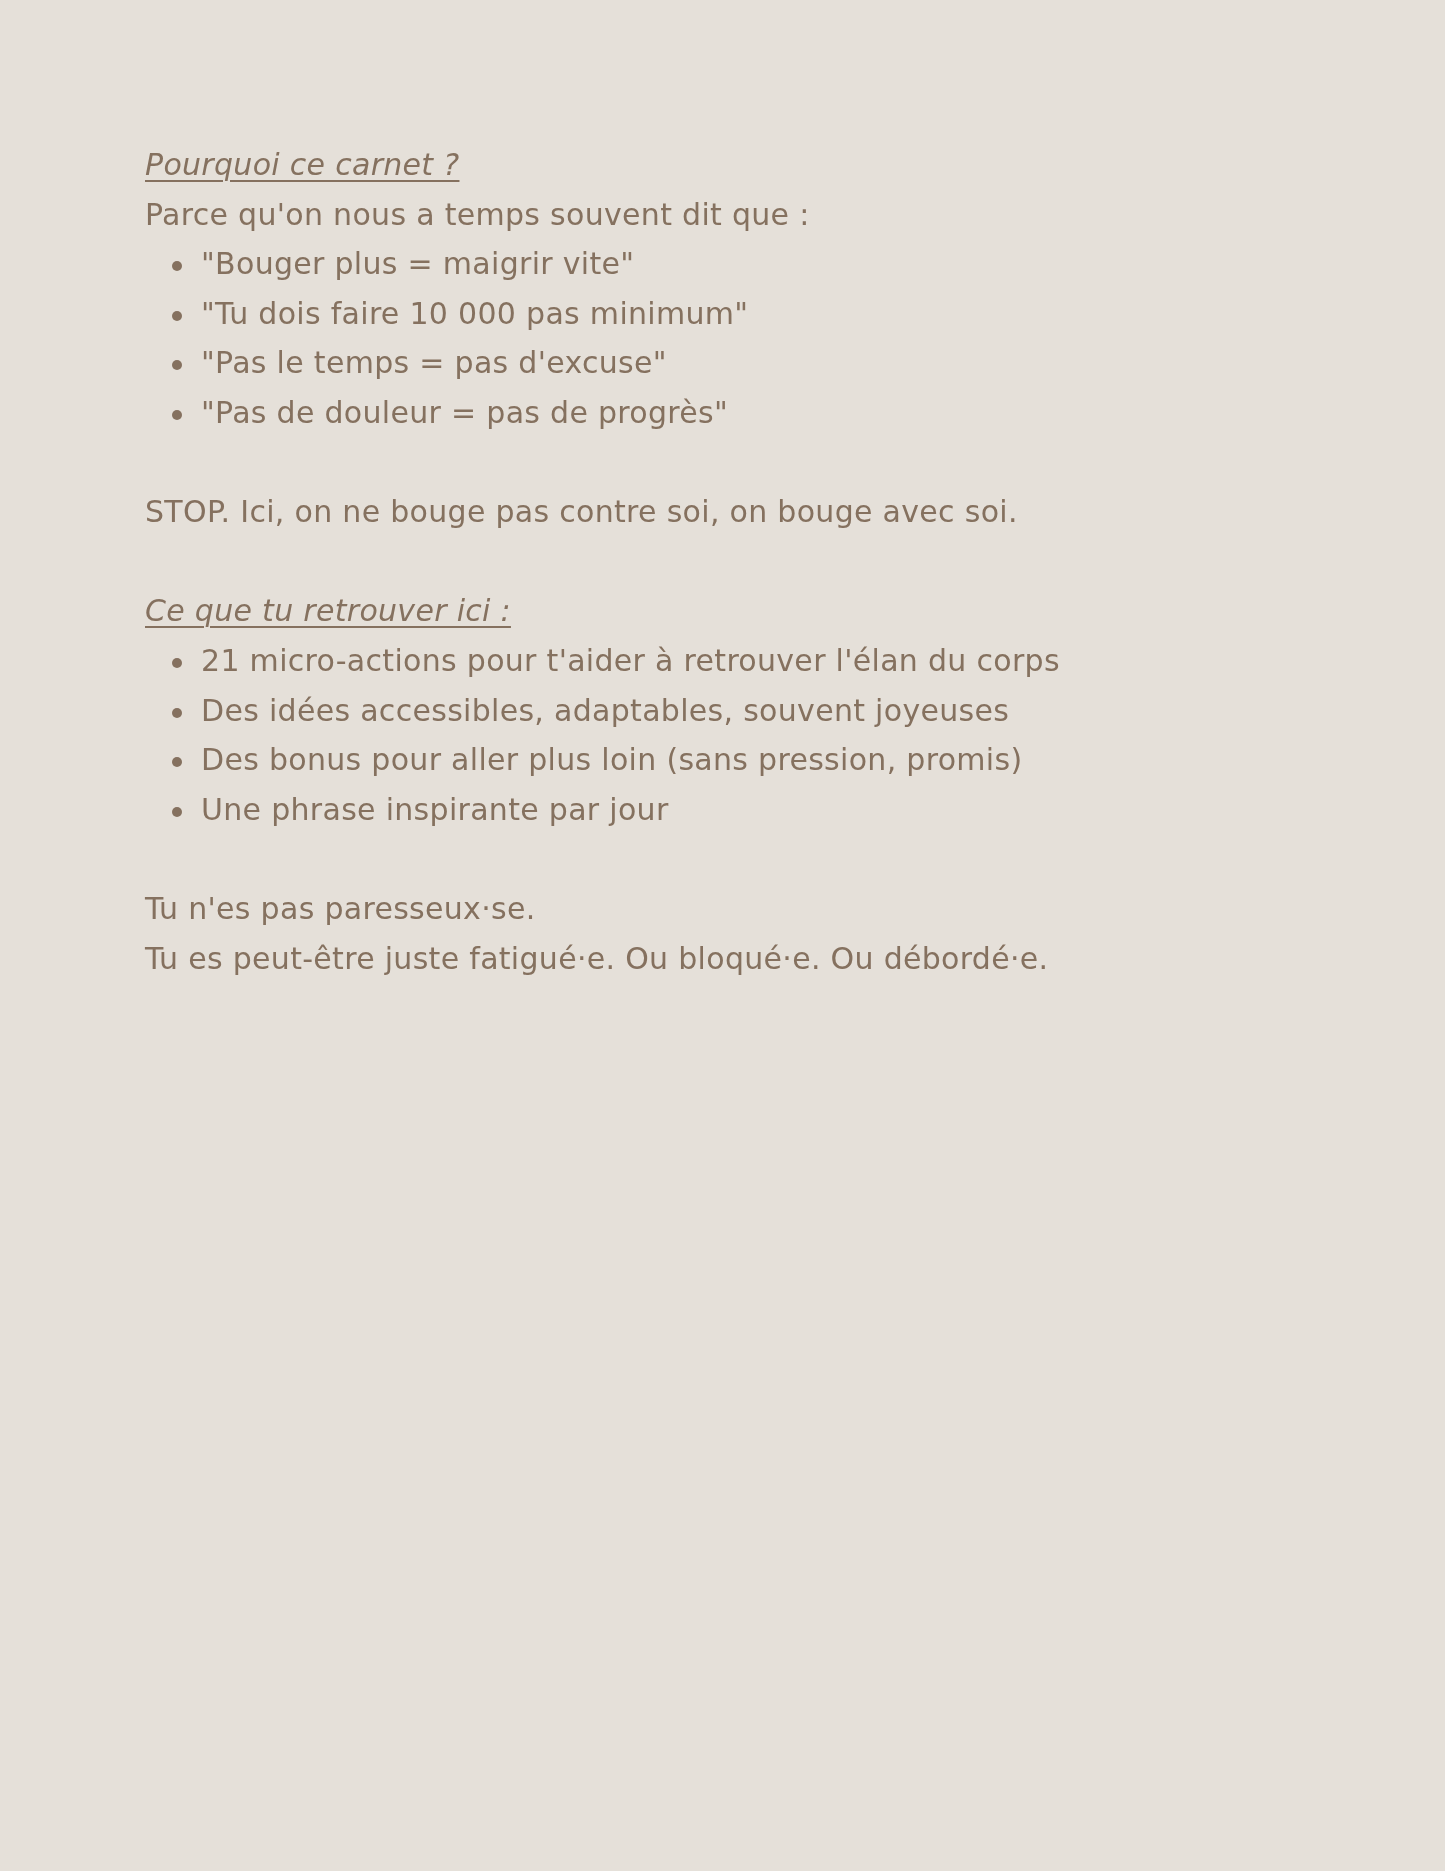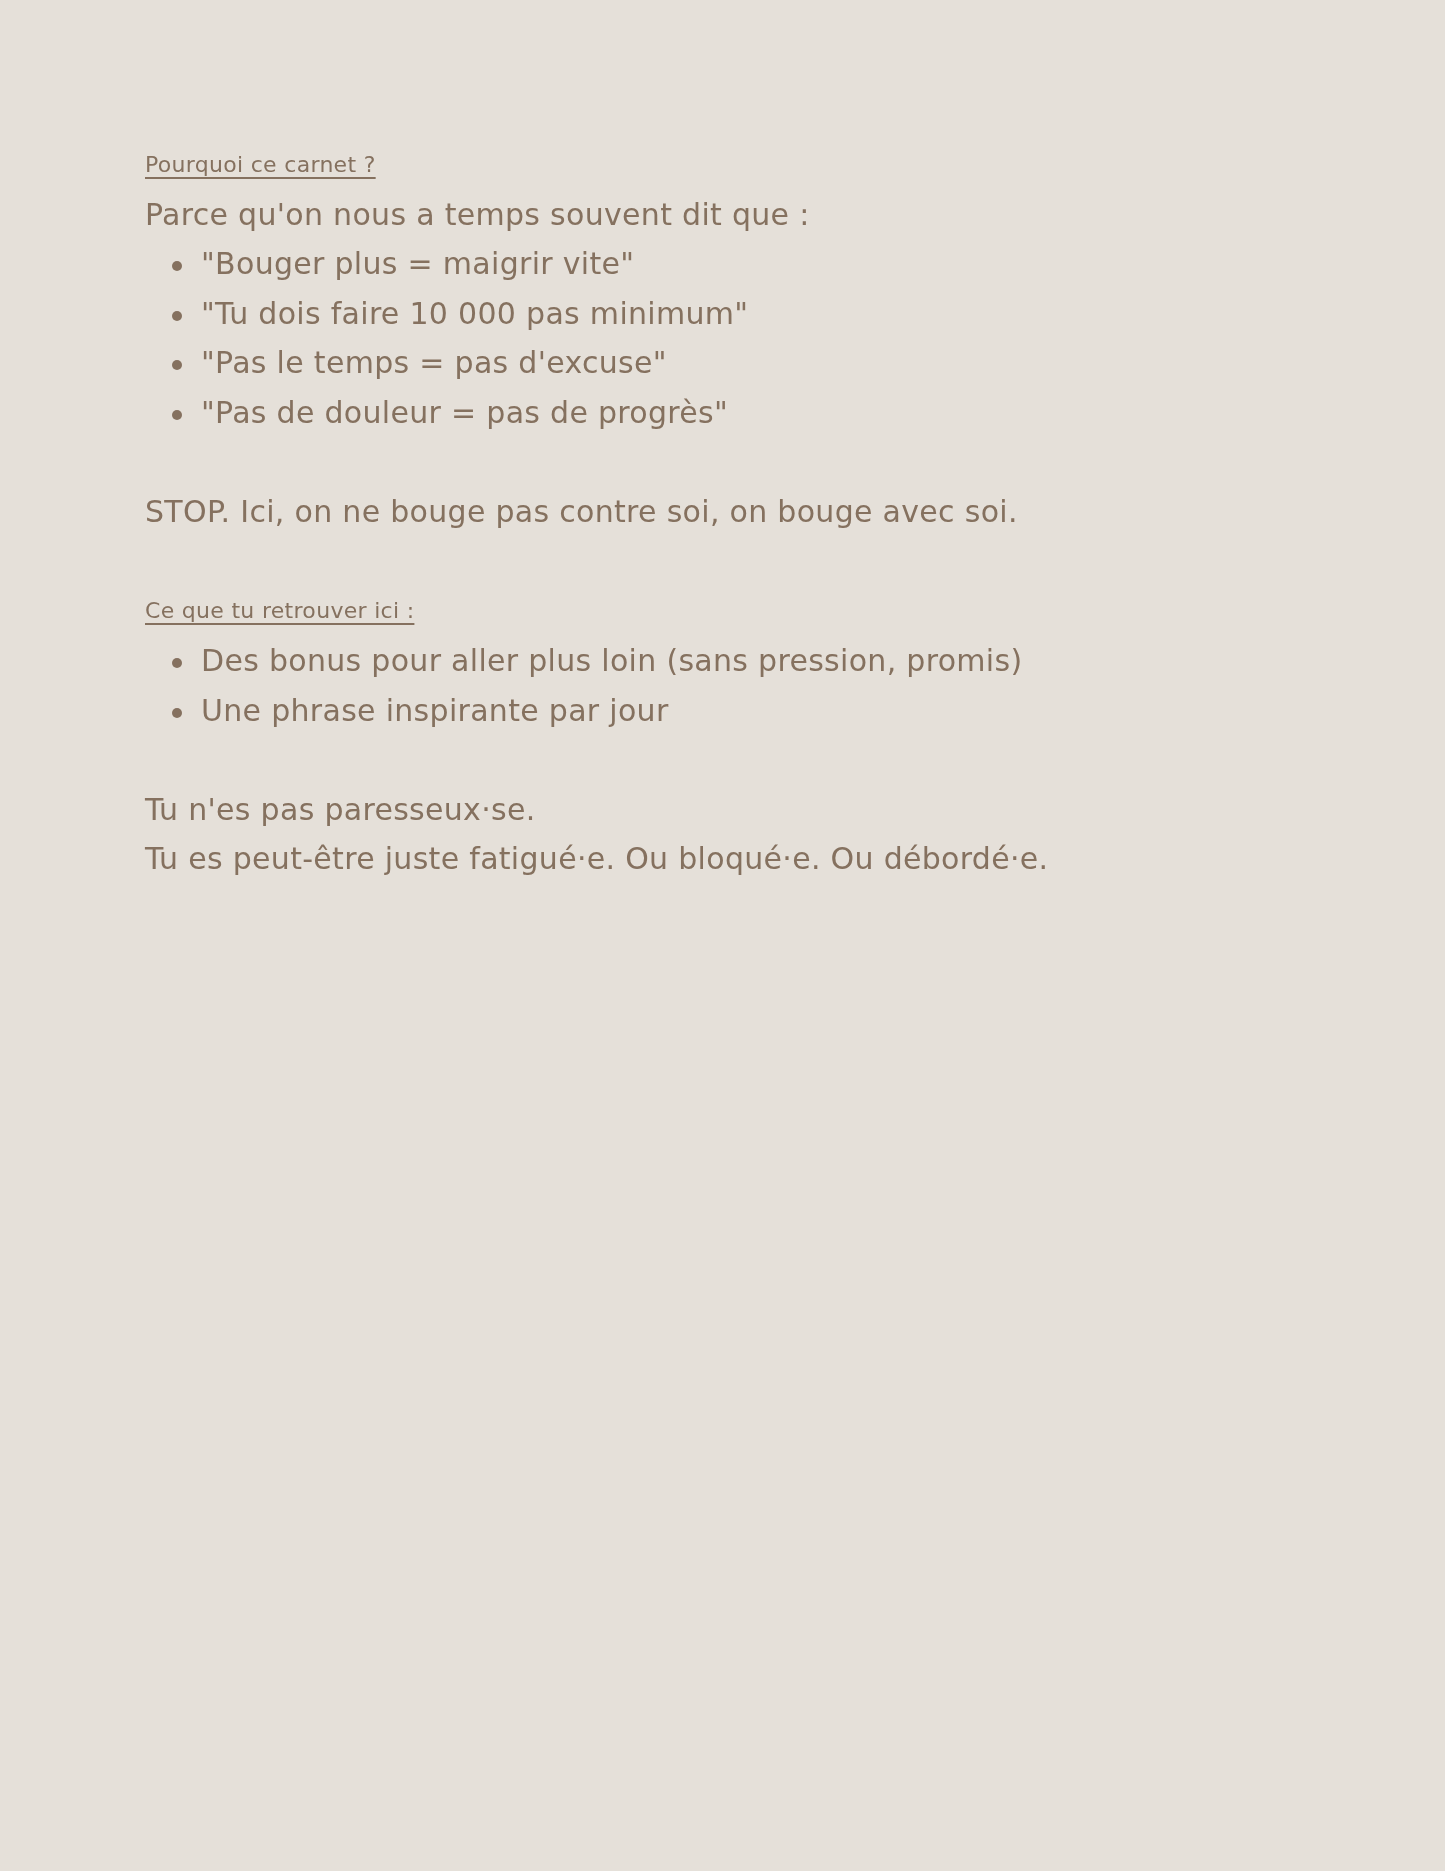--- a/index.html
+++ b/index.html
@@ -23,21 +23,22 @@
       font-size: 30px;
       line-height: 49.6px;
       letter-spacing: 0.3px;
     }
     .heading {
       text-decoration: underline;
       text-decoration-thickness: 2px;
       text-underline-offset: 5px;
       margin: 0;
       font-weight: normal;
-      font-size: 22px;
+      font-size: 30px;
+      font-style: italic;
     }
     p {
       margin: 0;
     }
     ul {
       margin: 0;
       padding-left: 56px;
       list-style: none;
     }
     ul li {
@@ -67,19 +68,21 @@
     <li>"Bouger plus = maigrir vite"</li>
     <li>"Tu dois faire 10 000 pas minimum"</li>
     <li>"Pas le temps = pas d'excuse"</li>
     <li>"Pas de douleur = pas de progrès"</li>
   </ul>
   <div class="spacer"></div>
   <p>STOP. Ici, on ne bouge pas contre soi, on bouge avec soi.</p>
   <div class="spacer"></div>
   <h2 class="heading">Ce que tu retrouver ici :</h2>
   <ul>
+    <li>21 micro-actions pour t'aider à retrouver l'élan du corps</li>
+    <li>Des idées accessibles, adaptables, souvent joyeuses</li>
     <li>Des bonus pour aller plus loin (sans pression, promis)</li>
     <li>Une phrase inspirante par jour</li>
   </ul>
   <div class="spacer"></div>
   <p>Tu n'es pas paresseux·se.</p>
   <p>Tu es peut-être juste fatigué·e. Ou bloqué·e. Ou débordé·e.</p>
 </div>
 
 </body></html>

